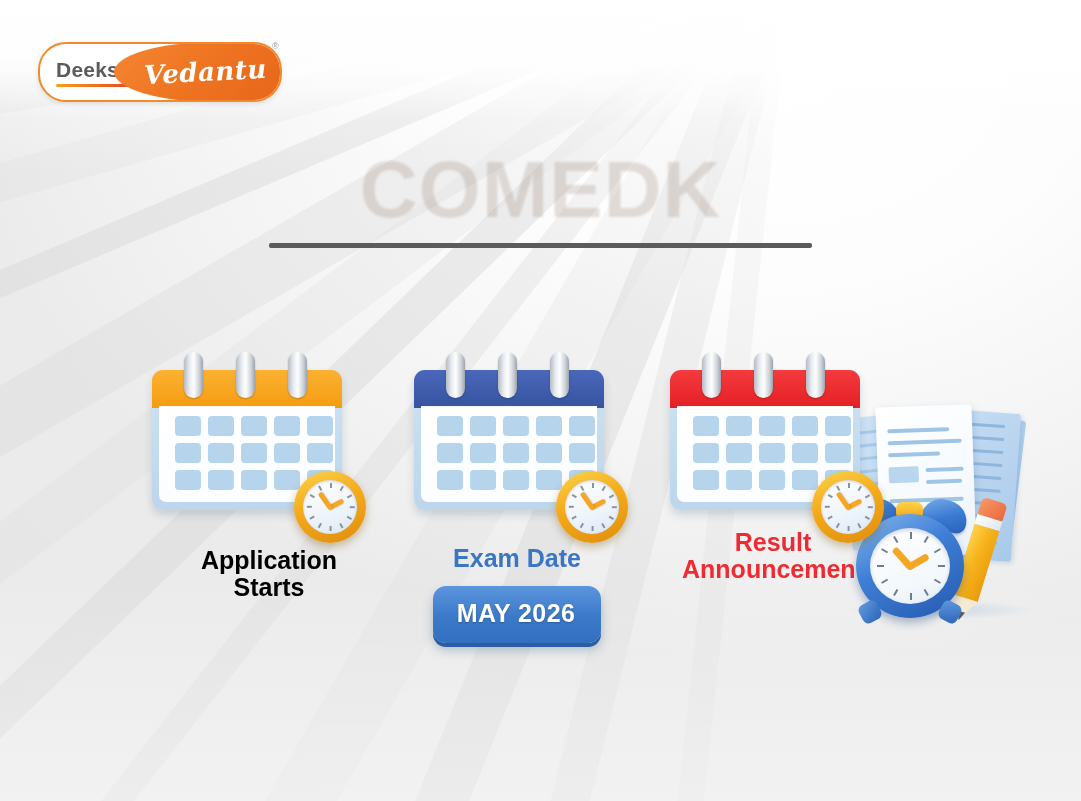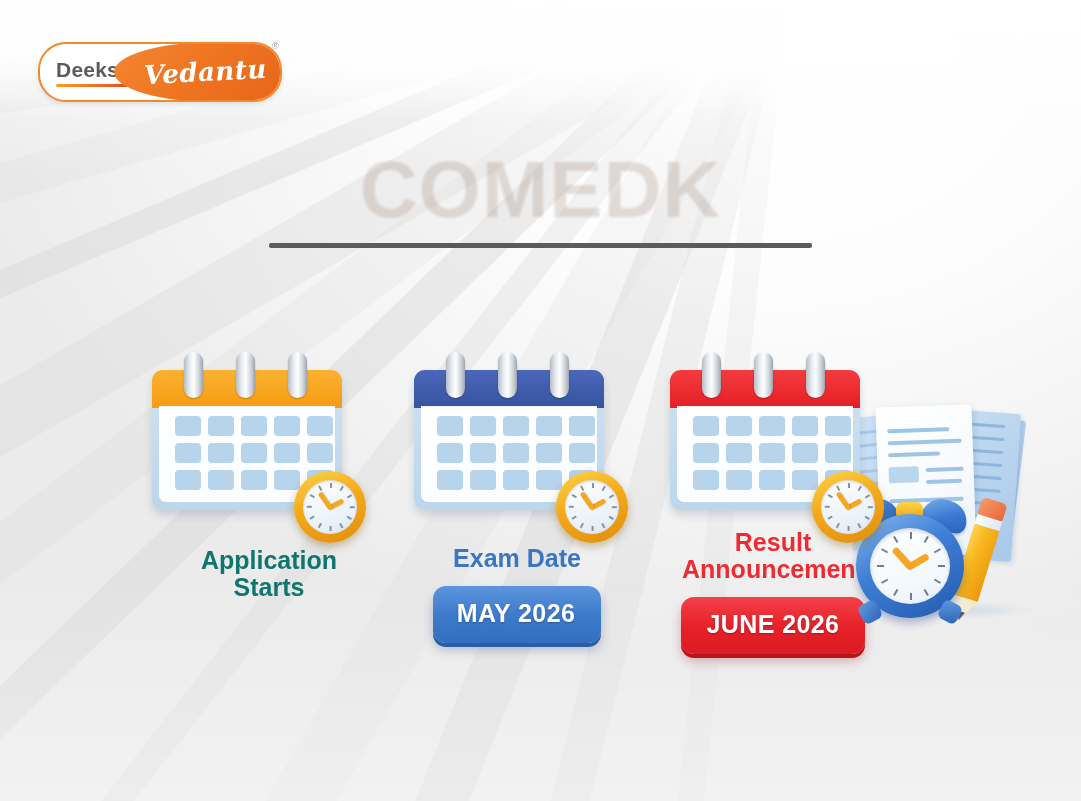--- a/index.html
+++ b/index.html
@@ -160,21 +160,21 @@
     box-shadow:inset 0 1px 3px rgba(60,80,110,.25);
   }
   .gtick{position:absolute;left:50%;top:3px;width:1.6px;height:5px;background:#8a93a0;transform-origin:50% 24px;}
   .ghand-h{position:absolute;left:50%;top:50%;width:17px;height:5px;background:#f5a623;border-radius:3px;transform-origin:2px 50%;transform:rotate(-28deg);margin-top:-2.5px;margin-left:-2px;box-shadow:0 1px 1px rgba(0,0,0,.12);}
   .ghand-m{position:absolute;left:50%;top:50%;width:20px;height:5px;background:#f5a623;border-radius:3px;transform-origin:2px 50%;transform:rotate(-125deg);margin-top:-2.5px;margin-left:-2px;box-shadow:0 1px 1px rgba(0,0,0,.12);}
 
   
   .mlabel{
     margin-top:18px;text-align:center;font-size:25px;font-weight:700;line-height:1.08;
   }
-  .mlabel.orange{color:#0f766e;margin-left:24px;}
+  .mlabel.orange{color:#000000;margin-left:24px;}
   .mlabel.blue{color:#3a76c4;}
   .mlabel.red{color:#ee2b32;}
 
   .badge-row{margin-top:14px;display:flex;justify-content:center;}
   .badge{
     display:inline-block;padding:13px 26px 15px;border-radius:13px;
     font-size:25px;font-weight:700;color:#ffffff;letter-spacing:.4px;
     text-shadow:0 1px 2px rgba(0,0,0,.25);
     box-shadow:0 4px 0 rgba(0,0,0,.16), 0 6px 10px rgba(0,0,0,.16);
     white-space:nowrap;
@@ -444,23 +444,20 @@
             <div class="gtick" style="transform: rotate(240deg);"></div>
             <div class="gtick" style="transform: rotate(270deg);"></div>
             <div class="gtick" style="transform: rotate(300deg);"></div>
             <div class="gtick" style="transform: rotate(330deg);"></div>
           </div>
       </div>
     </div>
     <div class="mlabel red">
       <div>Result</div>
       <div>Announcement</div>
-    </div>
-    <div class="badge-row">
-      <span class="badge red">JUNE 2026</span>
     </div>
   </div>
 
   <div class="ishadow"></div>
   <div class="illus">
     <div class="doc-back" id="docback">
         <div class="ln" style="top: 14px;"></div>
         <div class="ln" style="top: 27px;"></div>
         <div class="ln" style="top: 40px;"></div>
         <div class="ln" style="top: 53px;"></div>

